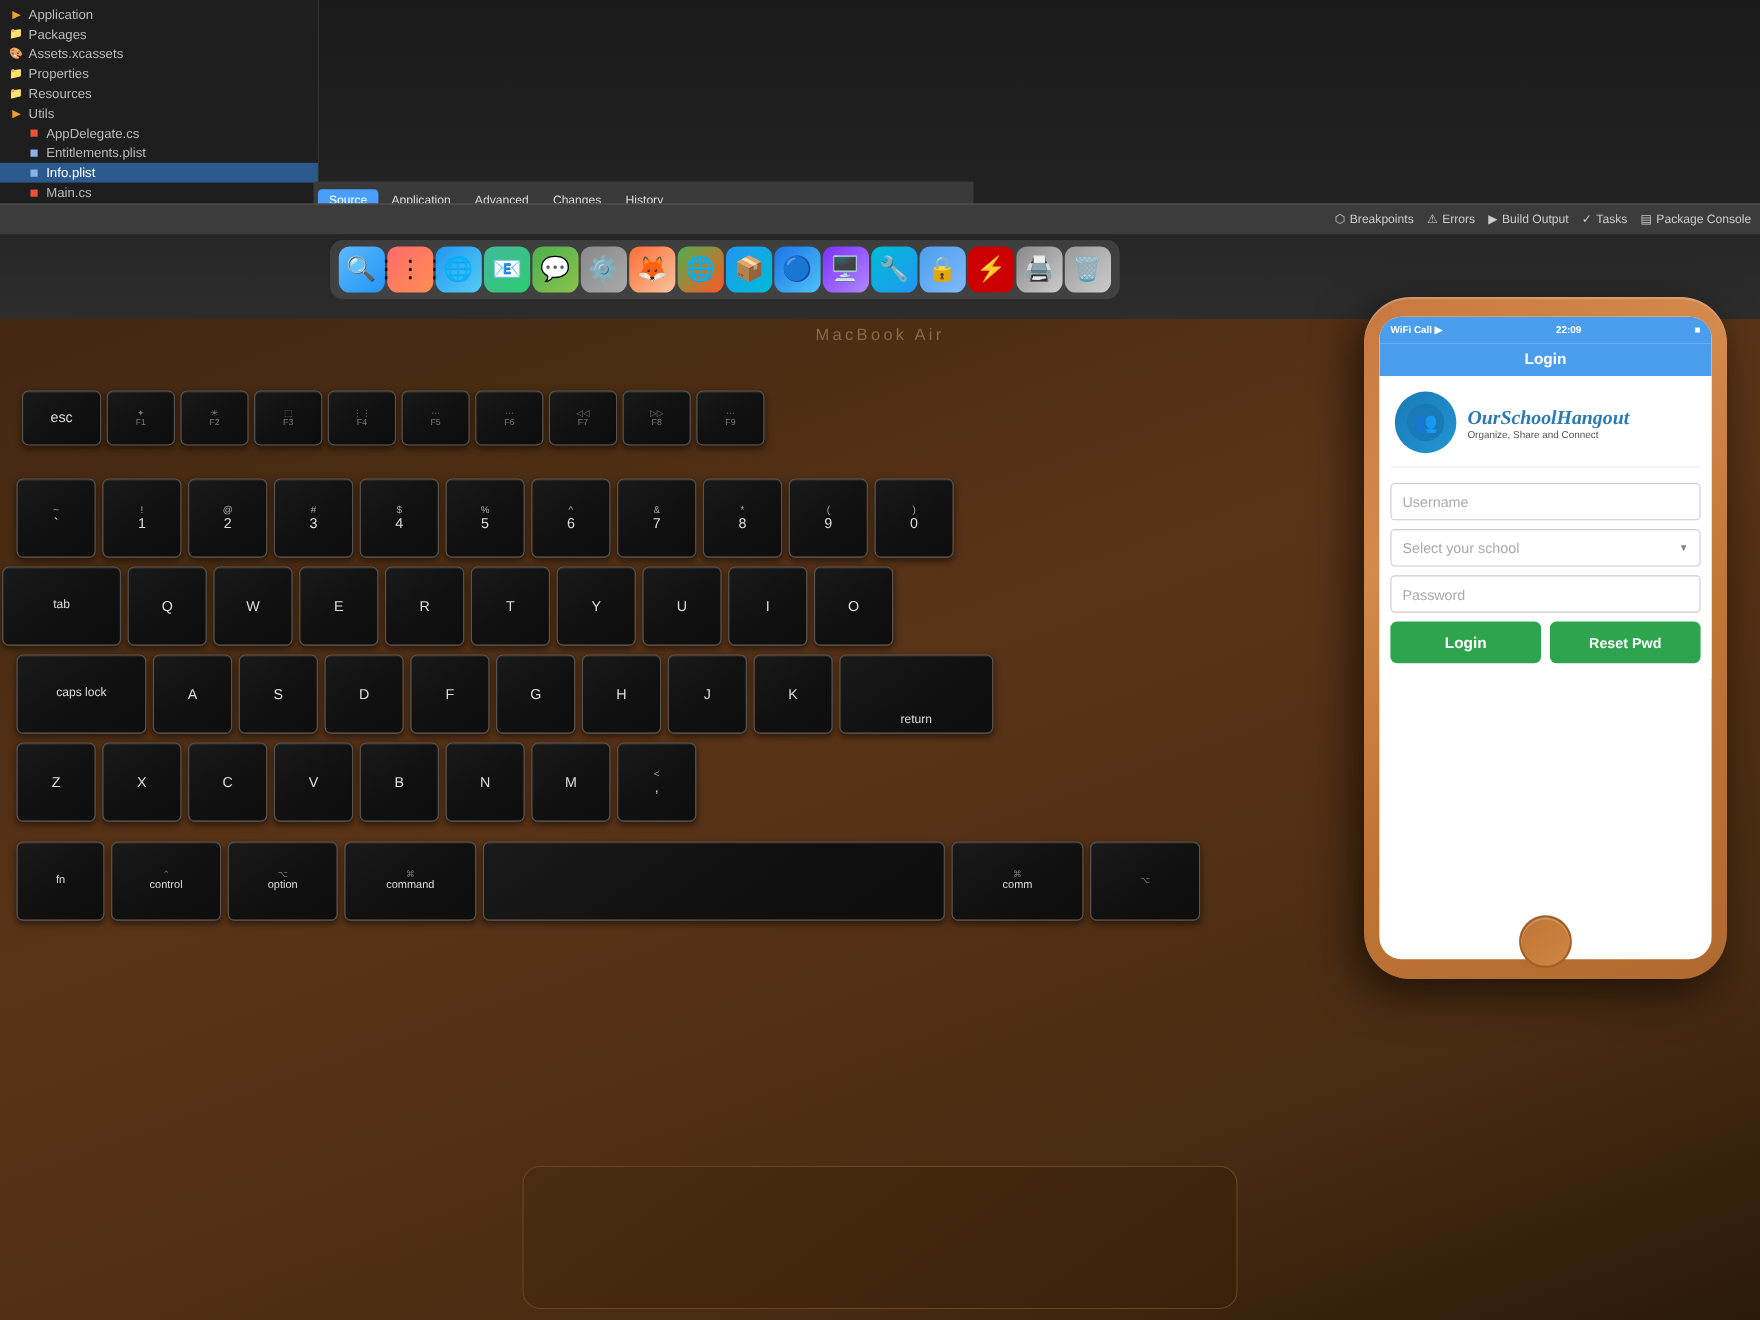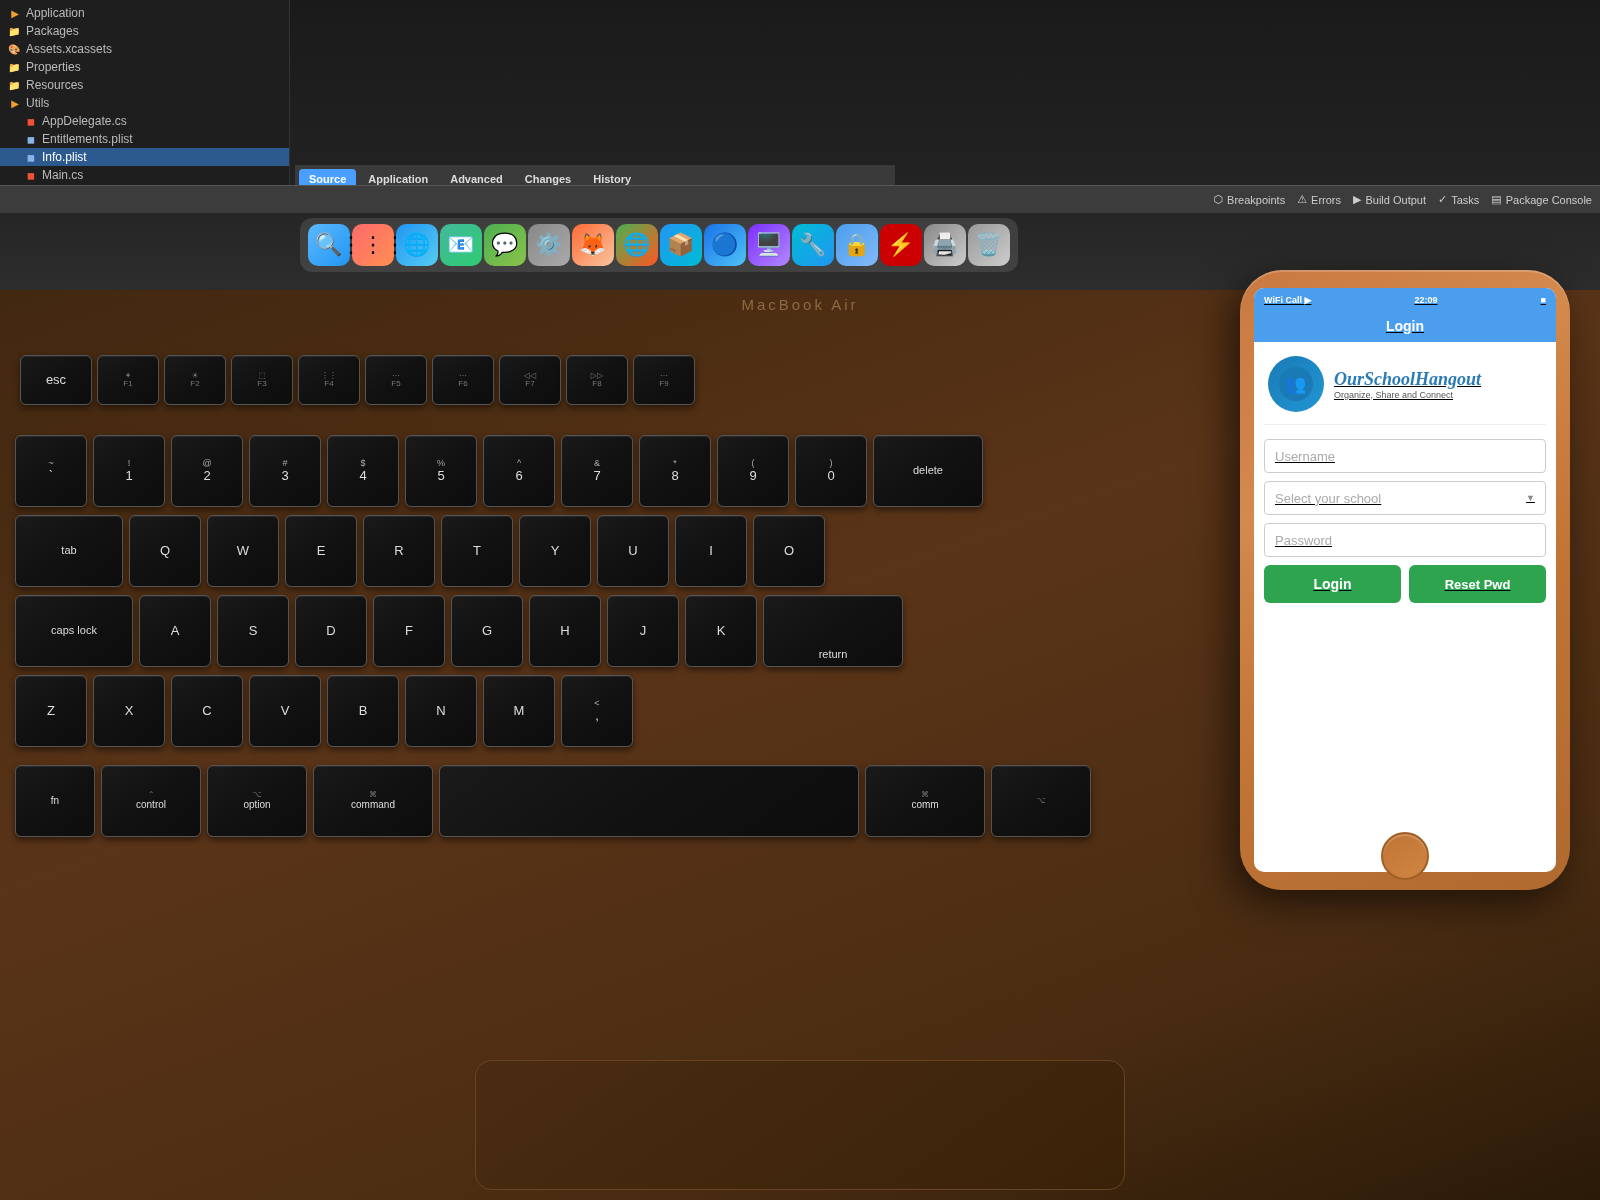--- a/index.html
+++ b/index.html
@@ -64,32 +64,31 @@
       font-size: 10px;
     }
 
     .folder-icon { color: #f0a030; }
     .file-icon { color: #8ab4e8; }
     .swift-icon { color: #f05138; }
 
     
     .xcode-tabs {
       position: absolute;
-      top: 165px; left: 295px;
+      top: 165px; left: 285px;
       background: #3a3a3a;
       height: 28px;
       display: flex;
-      align-items: center;
+      align-items: flex-end;
       padding: 0 4px;
       gap: 2px;
       border-bottom: 1px solid #555;
       font-size: 11px;
       color: #ddd;
       width: 600px;
-      font-weight: bold;
     }
 
     .xcode-tab {
       padding: 4px 10px;
       border-radius: 4px 4px 0 0;
       cursor: pointer;
       color: #ddd;
     }
 
     .xcode-tab.active {
@@ -216,21 +215,21 @@
       gap: 6px;
       padding: 0 15px;
     }
 
     
     .qwerty-row {
       position: absolute;
       top: 185px; left: 0;
       display: flex;
       gap: 6px;
-      padding: 0 15px;
+      padding: 0 2px;
     }
 
     
     .asdf-row {
       position: absolute;
       top: 265px; left: 0;
       display: flex;
       gap: 6px;
       padding: 0 15px;
     }
@@ -263,23 +262,22 @@
       height: 620px;
       background: linear-gradient(145deg, #c87941 0%, #d4894d 30%, #c07535 60%, #b06930 100%);
       border-radius: 42px;
       box-shadow: -8px 12px 40px rgba(0,0,0,0.6), inset 0 2px rgba(255,255,255,0.2);
     }
 
     .iphone-screen {
       position: absolute;
       top: 18px; left: 14px; right: 14px; bottom: 18px;
       background: #fff;
-      border-radius: 10px;
+      border-radius: 20px;
       overflow: hidden;
-      text-decoration: underline;
     }
 
     .iphone-statusbar {
       height: 24px;
       background: #4a9eed;
       display: flex;
       align-items: center;
       justify-content: space-between;
       padding: 0 10px;
       font-size: 9px;
@@ -661,23 +659,20 @@
       <span class="main">8</span>
     </div>
     <div class="key k-num">
       <span class="top">(</span>
       <span class="main">9</span>
     </div>
     <div class="key k-num">
       <span class="top">)</span>
       <span class="main">0</span>
     </div>
-    <div class="key k-del">
-      <span class="main" style="font-size:11px;">delete</span>
-    </div>
   </div>
 
   <div class="qwerty-row">
     <div class="key k-tab">
       <span class="main" style="font-size:11px;">tab</span>
     </div>
     <div class="key k-num">
         <span class="main">Q</span>
       </div>
     <div class="key k-num">

